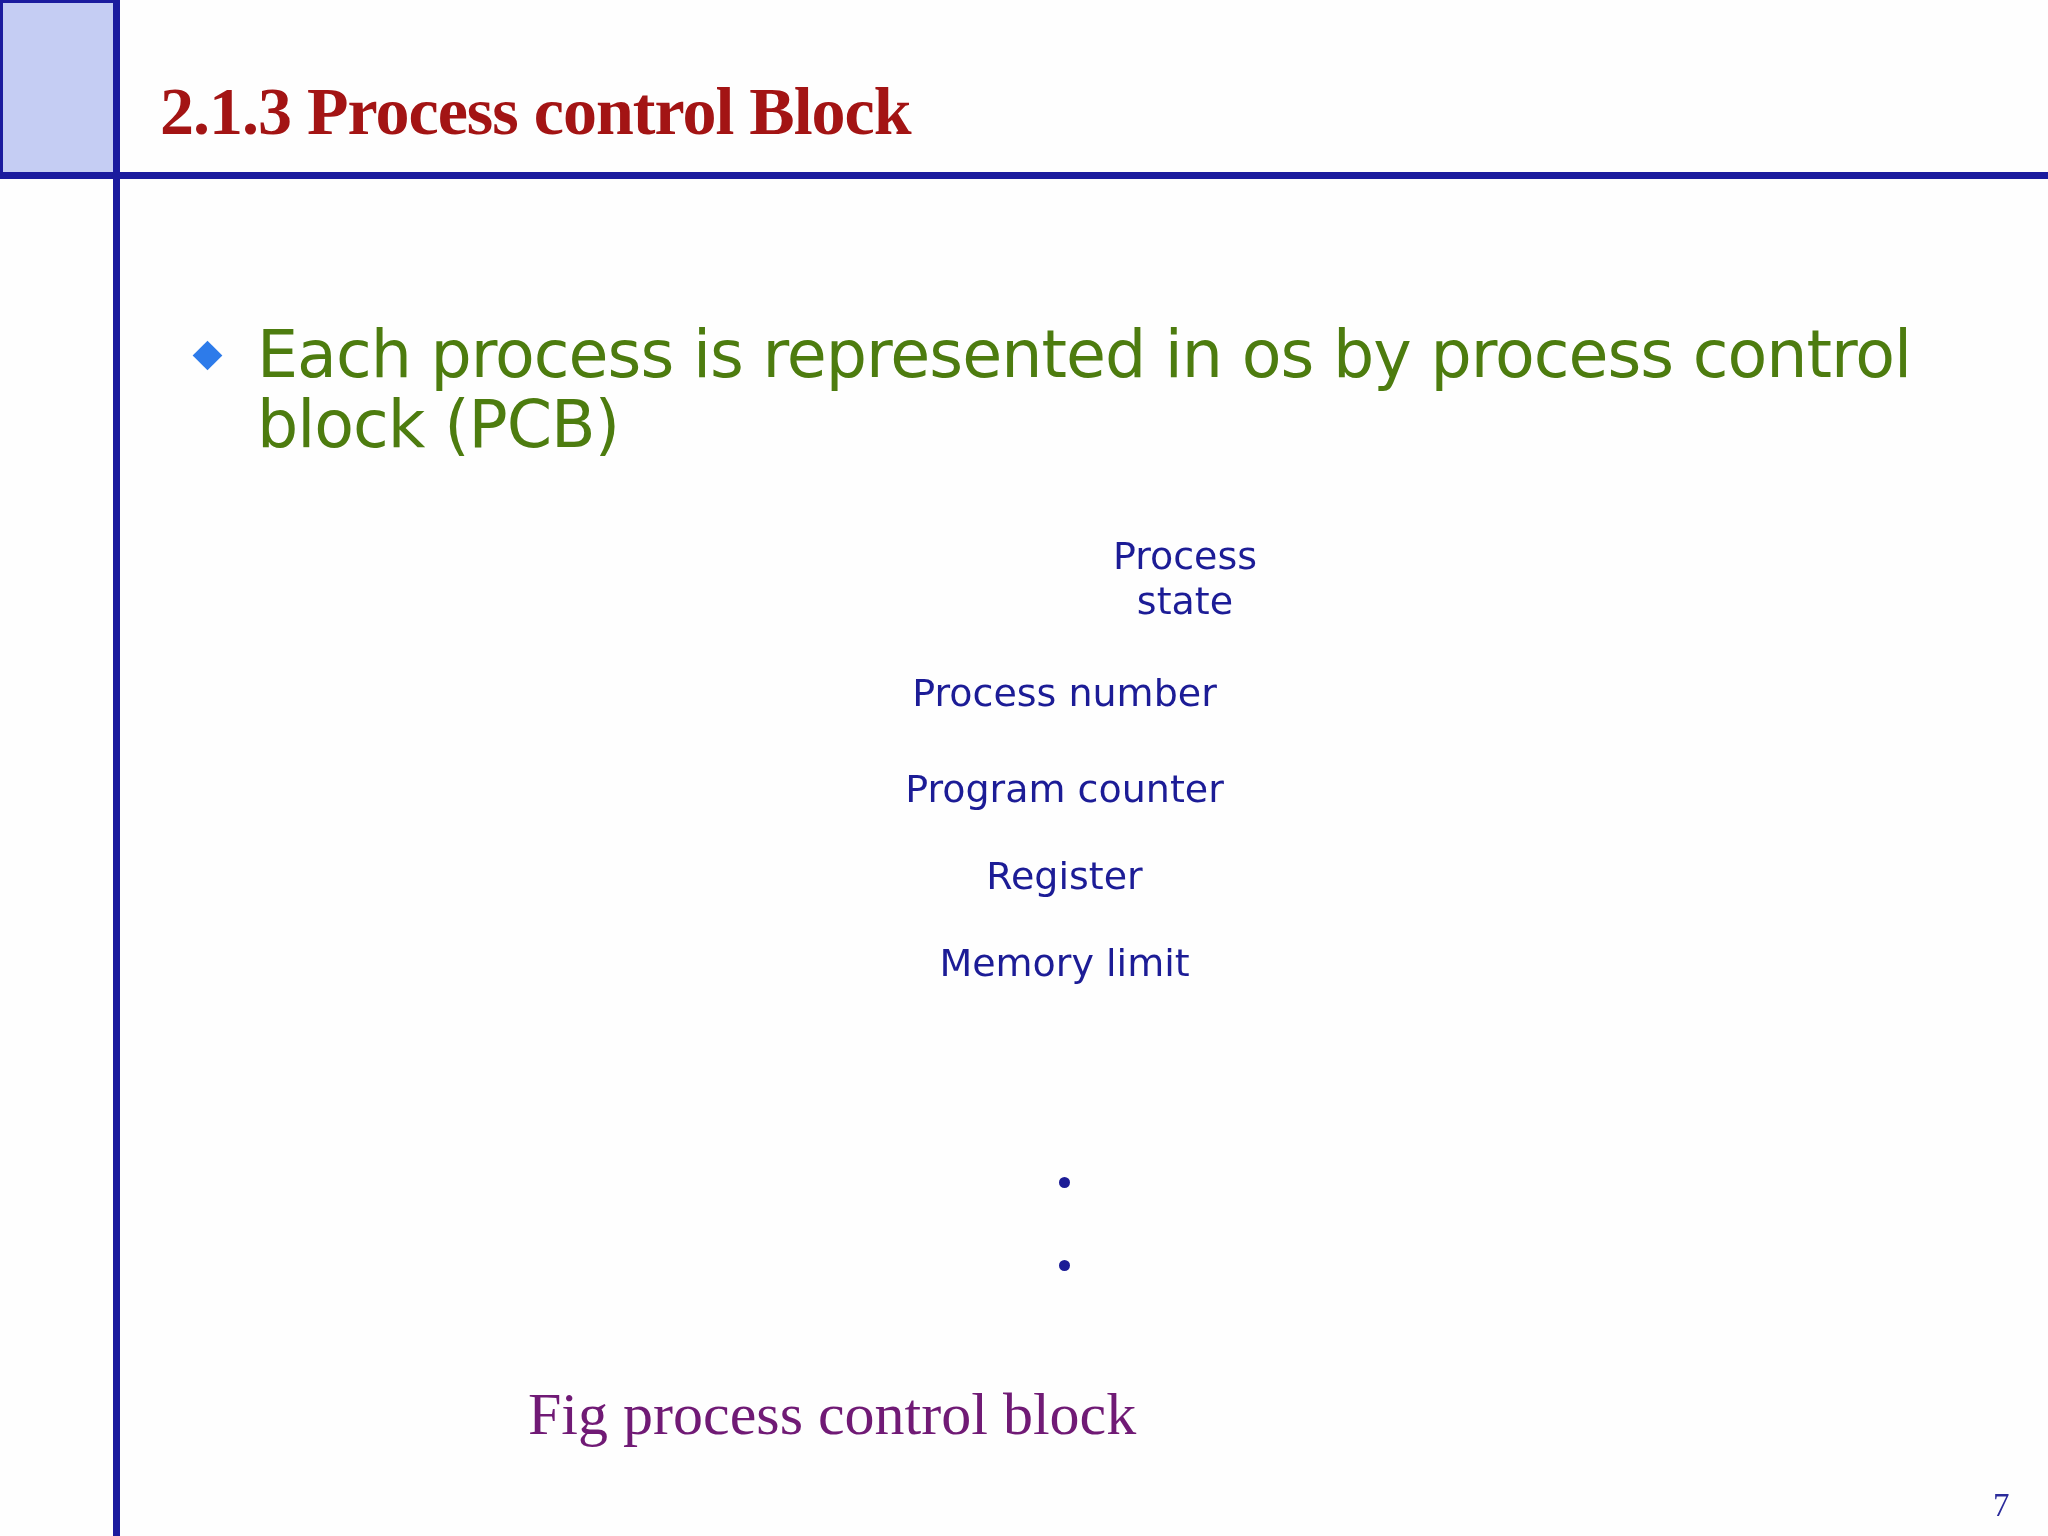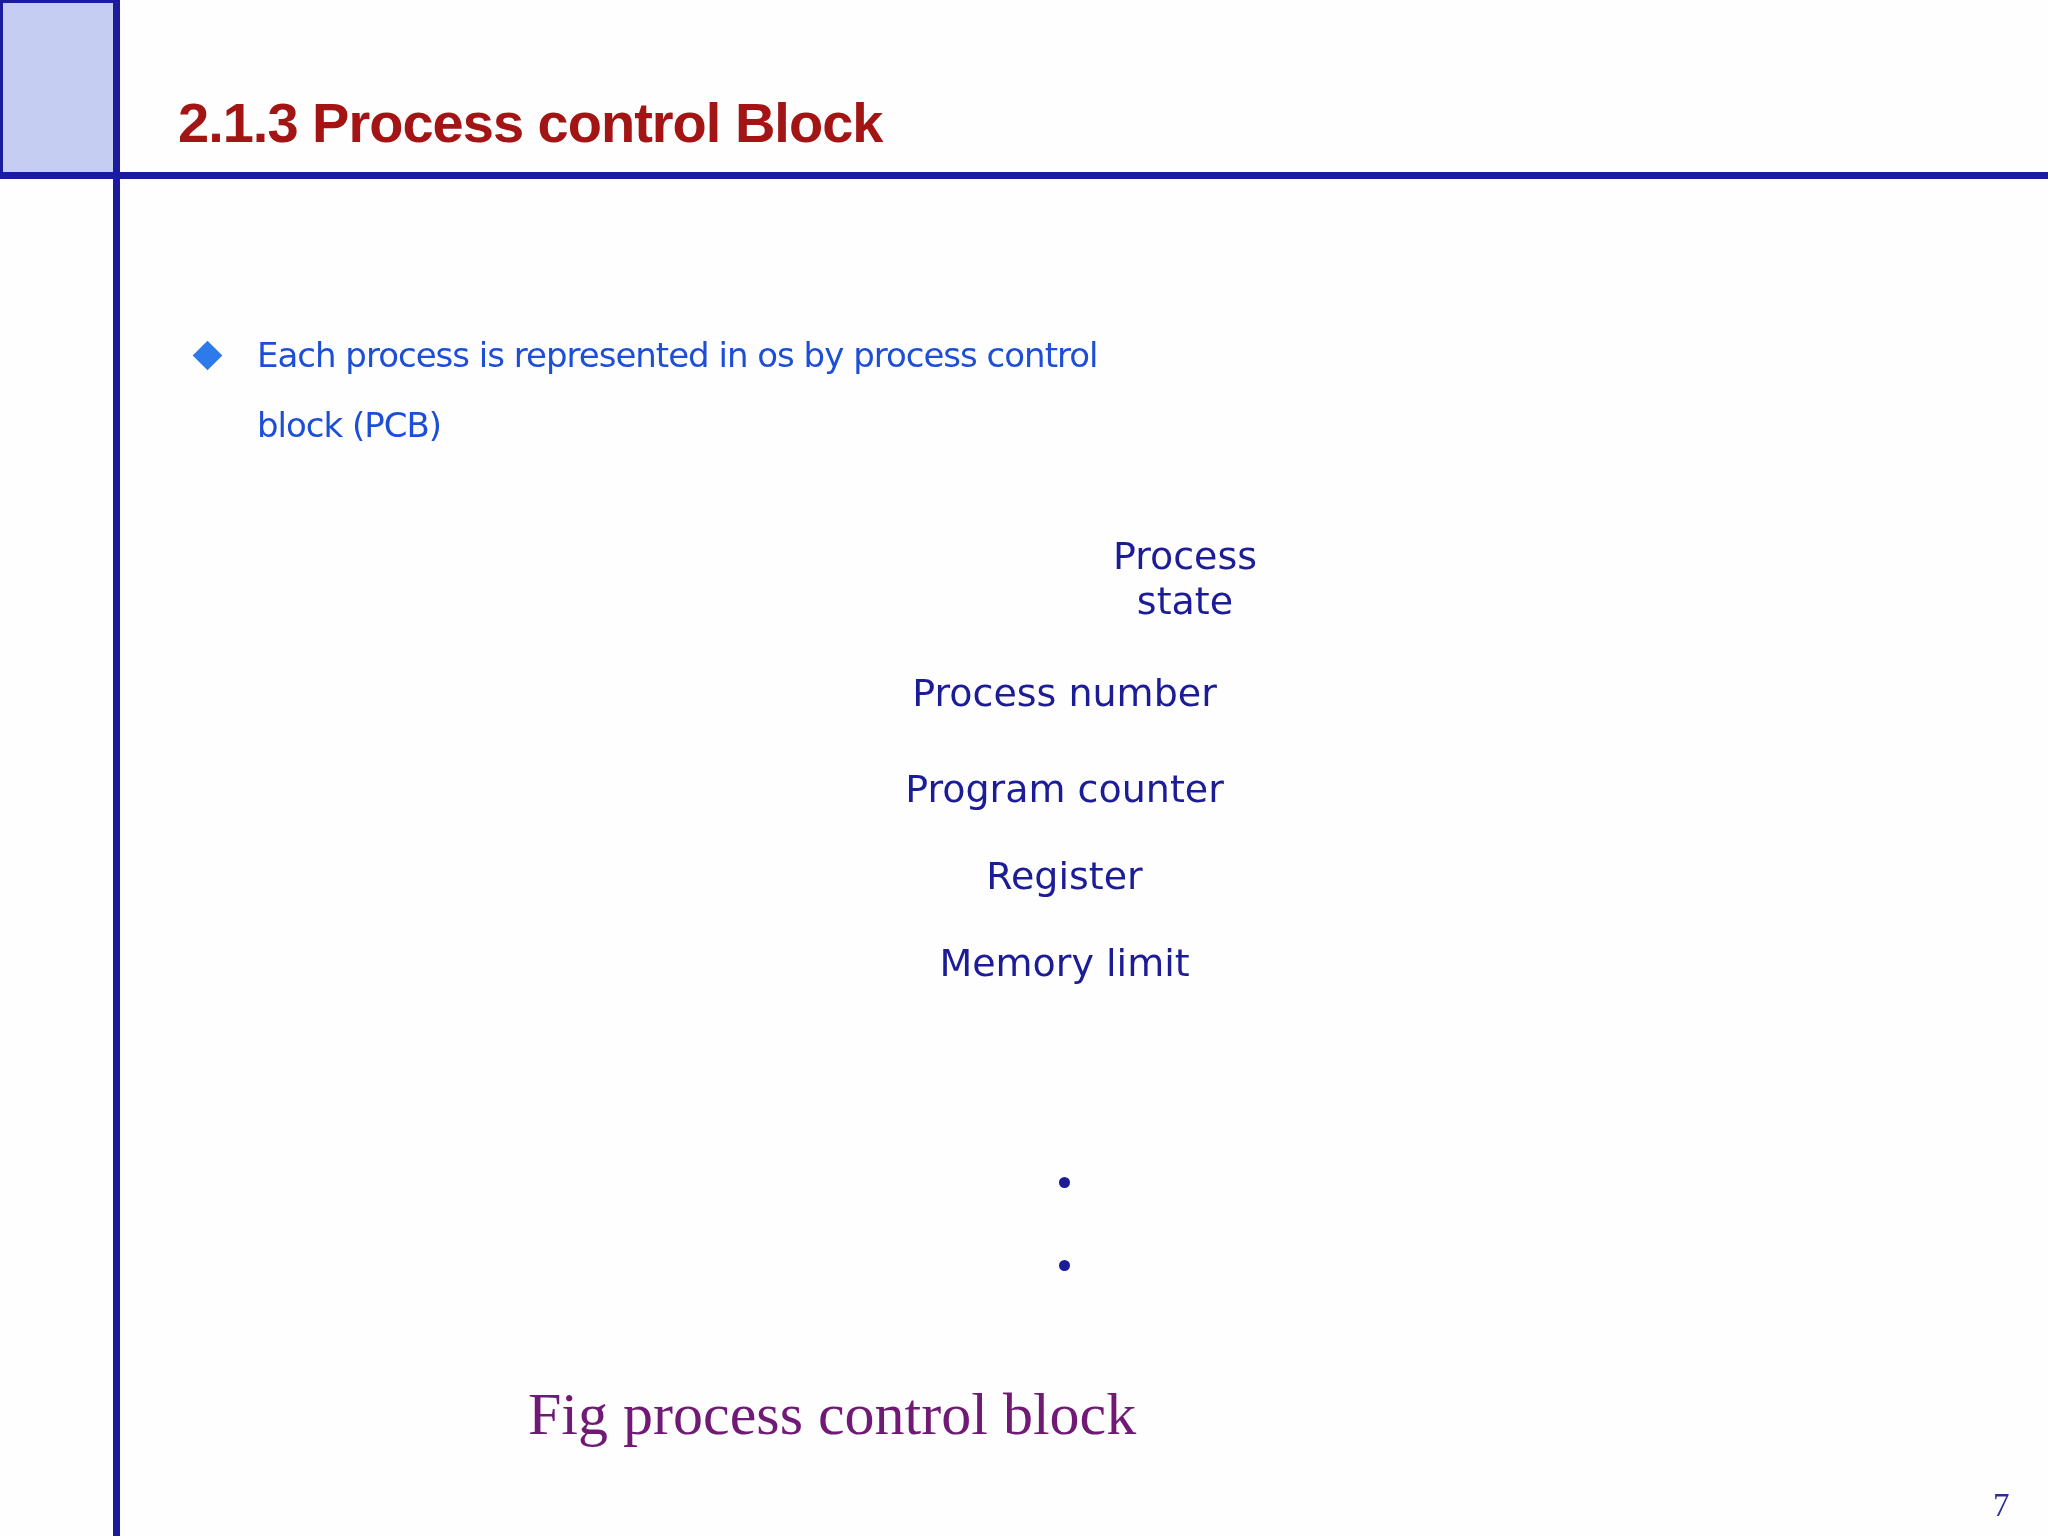--- a/index.html
+++ b/index.html
@@ -16,35 +16,35 @@
     width:116px;height:176px;
     background:#c5cdf3;
     border:3px solid #1b1b9e;
     box-sizing:border-box;
   }
   
   .vline{position:absolute;left:113px;top:0;width:7px;height:1536px;background:#1b1b9e;}
   .hline{position:absolute;left:0;top:172px;width:2048px;height:7px;background:#1b1b9e;}
   
   .title{
-    position:absolute;left:160px;top:72px;margin:18px;
-    font-family:Liberation Sans, sans-serif;
-    font-weight:bold;font-size:56px;letter-spacing:-1px;
+    position:absolute;left:160px;top:72px;margin:0;
+    font-family:Liberation Serif, serif;
+    font-weight:bold;font-size:68px;letter-spacing:-1px;
     color:#a31414;white-space:nowrap;
   }
   
   .bullet-diamond{
     position:absolute;left:197px;top:345px;
     width:21px;height:21px;background:#2d7bea;
     transform:rotate(45deg);
   }
   .bullet-text{
     position:absolute;left:257px;top:320px;
-    font-size:34px;line-height:70px;letter-spacing:-1px;
-    color:#1d4ed8;
+    font-size:65px;line-height:70px;letter-spacing:-1px;
+    color:#4d7c0f;
   }
   .bullet-text div{white-space:nowrap;}
   
   .pcb{position:absolute;left:822px;top:512px;width:485px;height:771px;}
   .pcb .row,.pcb .cell{
     position:absolute;box-sizing:border-box;
     display:flex;align-items:center;justify-content:center;
     font-size:38px;color:#1c1c96;text-align:center;
     border:0 solid #1b1b9e;
   }

